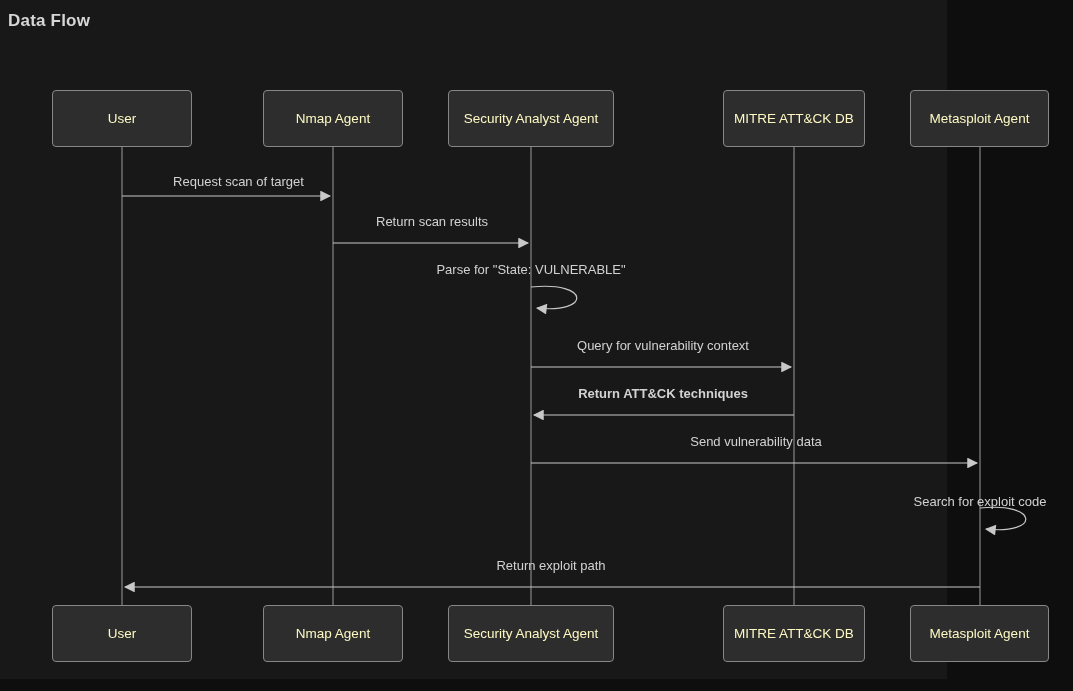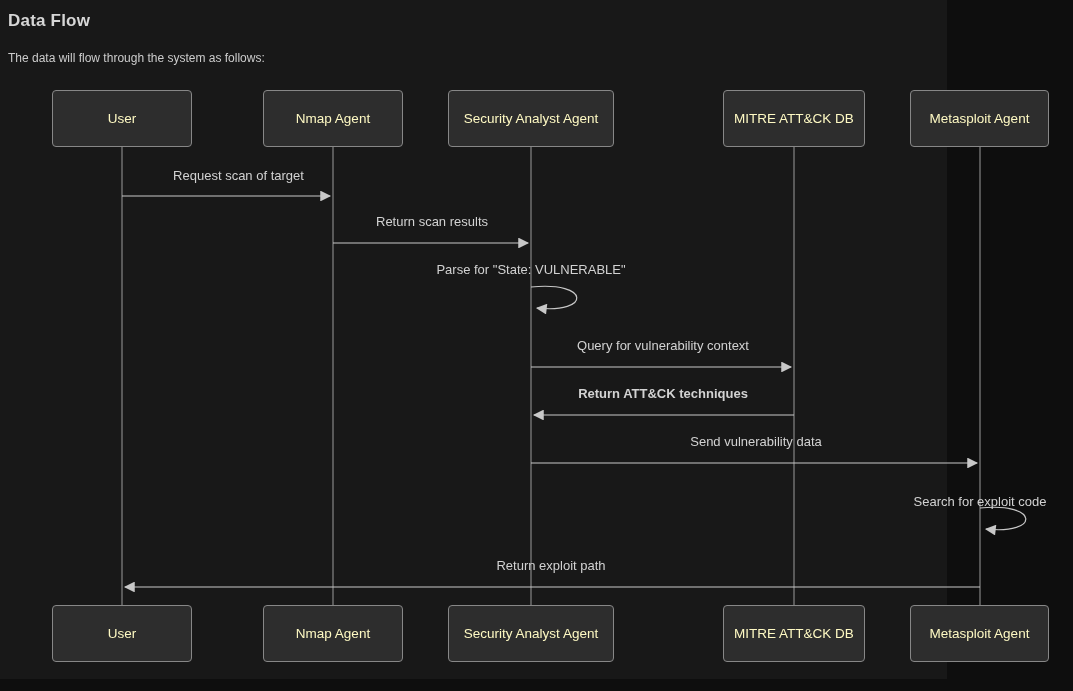--- a/index.html
+++ b/index.html
@@ -59,36 +59,35 @@
   .a-security   { left: 448px; width: 166px; }
   .a-mitre      { left: 723px; width: 142px; }
   .a-metasploit { left: 910px; width: 139px; }
   .msg {
     position: absolute;
     transform: translateX(-50%);
     font-size: 13px;
     color: #d2d2d2;
     white-space: nowrap;
   }
-  .m0 { left: 227px; top: 168px; padding-left: 23px; }
+  .m0 { left: 227px; top: 174px; padding-left: 23px; }
   .m1 { left: 432px; top: 214px; }
   .m2 { left: 531px; top: 262px; }
   .m3 { left: 663px; top: 338px; }
   .m4 { left: 663px; top: 386px; font-weight: bold; }
   .m5 { left: 756px; top: 434px; }
   .m6 { left: 980px; top: 494px; }
   .m7 { left: 551px; top: 558px; }
 </style>
 </head>
 <body>
 
 <div class="stage">
 
   <div class="page-title">Data Flow</div>
-  <div class="page-subtitle">The data will flow through the system as follows:</div>
 
   <svg class="lines" viewBox="0 0 1073 679" xmlns="http://www.w3.org/2000/svg" aria-hidden="true">
     <defs>
       <marker id="ah" viewBox="0 0 10 10" refX="9" refY="5" markerWidth="11" markerHeight="9" orient="auto">
         <path d="M0,0 L10,5 L0,10 z" fill="#c8c8c8"></path>
       </marker>
     </defs>
 
     <line x1="122" y1="147" x2="122" y2="605" stroke="#9a9a9a" stroke-width="1"></line>
     <line x1="333" y1="147" x2="333" y2="605" stroke="#9a9a9a" stroke-width="1"></line>

